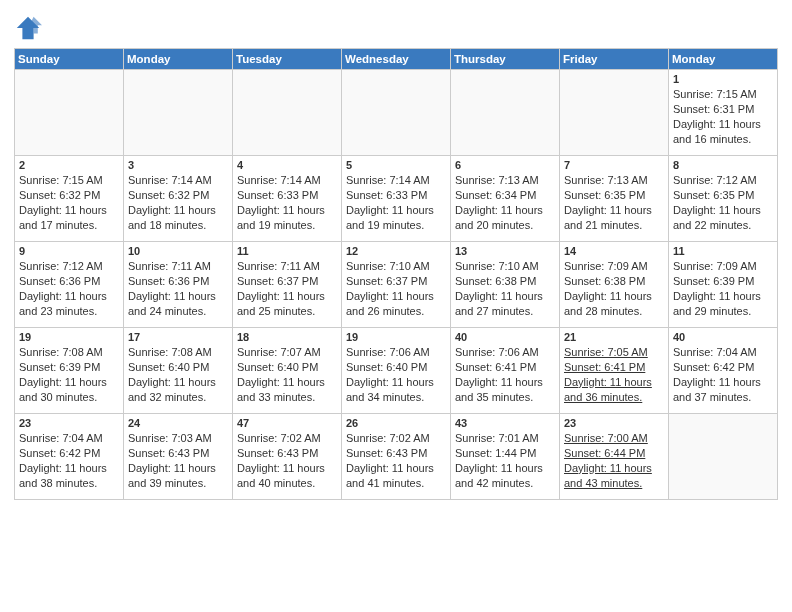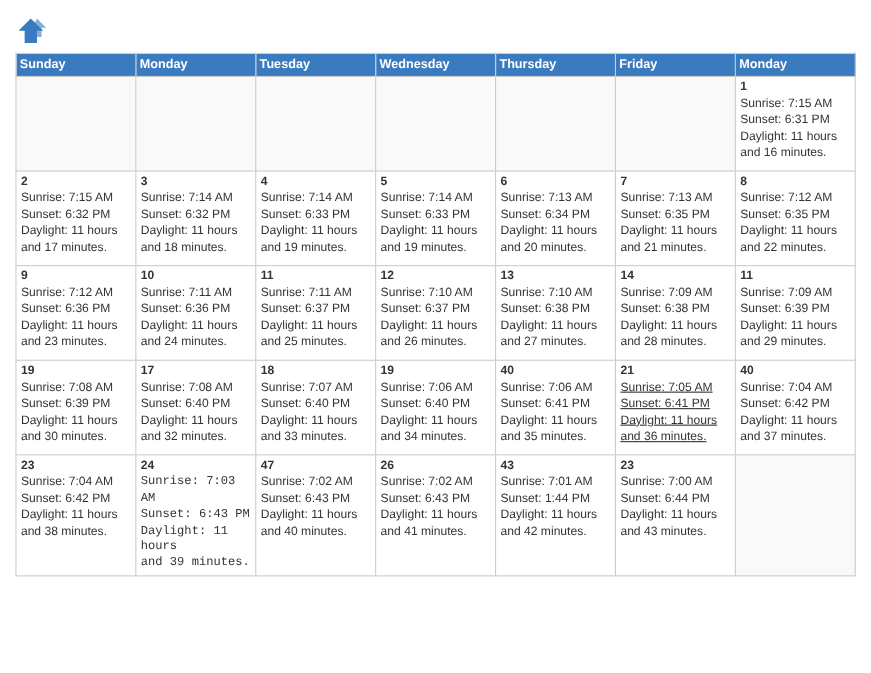--- a/index.html
+++ b/index.html
@@ -301,21 +301,21 @@
         <tr>
           <td>
             <span class="day-num">23</span>
             <div class="day-info" style="white-space: pre-line;">Sunrise: 7:04 AM
 Sunset: 6:42 PM
 Daylight: 11 hours
 and 38 minutes.</div>
           </td>
           <td>
             <span class="day-num">24</span>
-            <div class="day-info" style="white-space: pre-line; font-family: Liberation Mono, monospace;">Sunrise: 7:03 AM
+            <div class="day-info" style="white-space: pre-line;">Sunrise: 7:03 AM
 Sunset: 6:43 PM
 Daylight: 11 hours
 and 39 minutes.</div>
           </td>
           <td>
             <span class="day-num">47</span>
             <div class="day-info" style="white-space: pre-line;">Sunrise: 7:02 AM
 Sunset: 6:43 PM
 Daylight: 11 hours
 and 40 minutes.</div>
@@ -329,21 +329,21 @@
           </td>
           <td>
             <span class="day-num">43</span>
             <div class="day-info" style="white-space: pre-line;">Sunrise: 7:01 AM
 Sunset: 1:44 PM
 Daylight: 11 hours
 and 42 minutes.</div>
           </td>
           <td>
             <span class="day-num">23</span>
-            <div class="day-info" style="white-space: pre-line;">Sunrise: 7:00 AM
+            <div class="day-info" style="white-space: pre-line; text-decoration: underline;">Sunrise: 7:00 AM
 Sunset: 6:44 PM
 Daylight: 11 hours
 and 43 minutes.</div>
           </td>
           <td class="empty"></td>
         </tr>
       </tbody>
   </table>
 </div>
 

